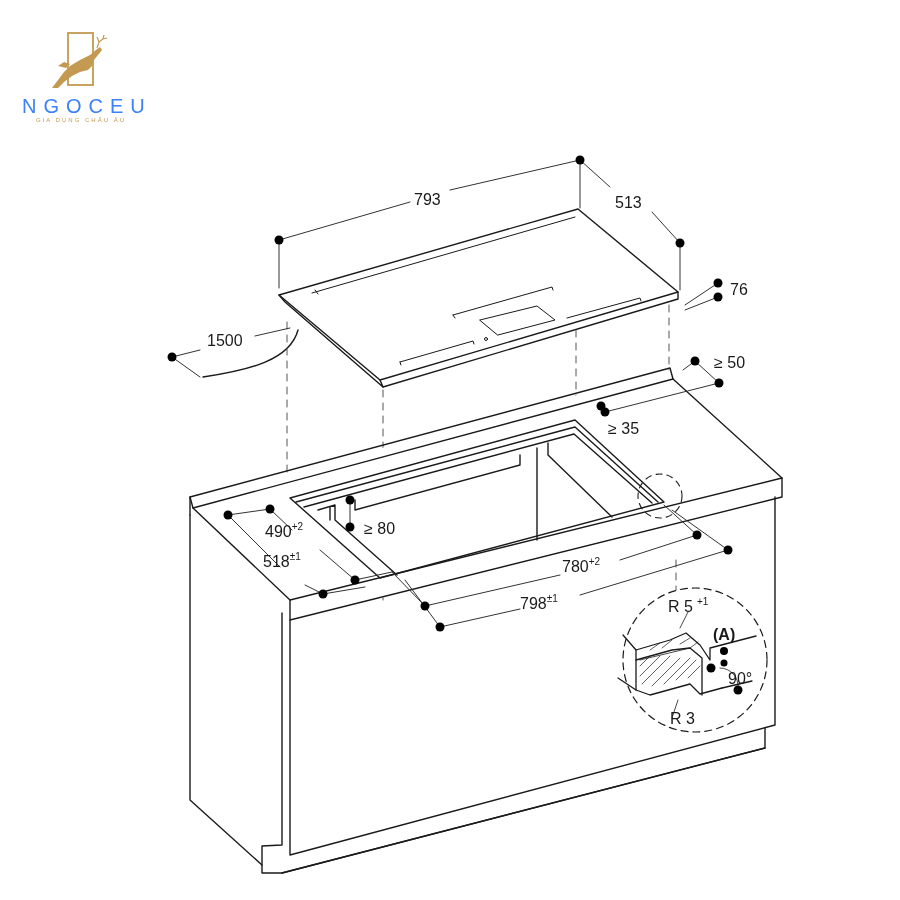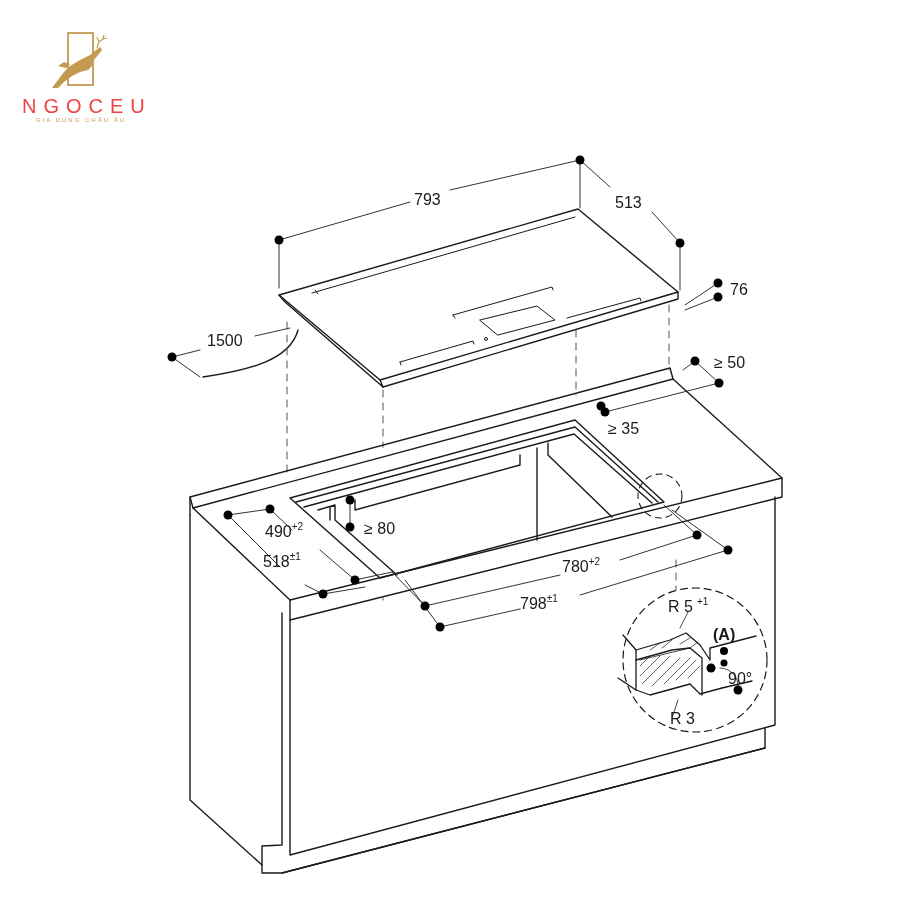--- a/index.html
+++ b/index.html
@@ -1,18 +1,18 @@
 <!DOCTYPE html>
 <html><head>
 <meta charset="utf-8">
 <style>
   html,body{margin:0;padding:0;background:#ffffff;}
   body{width:900px;height:900px;position:relative;overflow:hidden;font-family:"Liberation Sans",sans-serif;}
   .logo{position:absolute;left:0;top:0;width:170px;height:130px;}
-  .brand{position:absolute;left:22px;top:95px;font-family:"Liberation Sans",sans-serif;font-size:20px;letter-spacing:7px;color:#ef4444;font-weight:normal;}
+  .brand{position:absolute;left:22px;top:95px;font-family:"Liberation Sans",sans-serif;font-size:20px;letter-spacing:7px;color:#3b82f6;font-weight:normal;}
   .tagline{position:absolute;left:36px;top:117px;font-size:6px;letter-spacing:2px;color:#c49a52;}
   svg.drawing{position:absolute;left:0;top:0;}
   .dim{font-family:"Liberation Sans",sans-serif;font-size:16px;fill:#1a1a1a;}
   .sup{font-size:10px;}
   .bold{font-weight:bold;}
 </style>
 </head>
 <body>
 
 <div class="logo">

